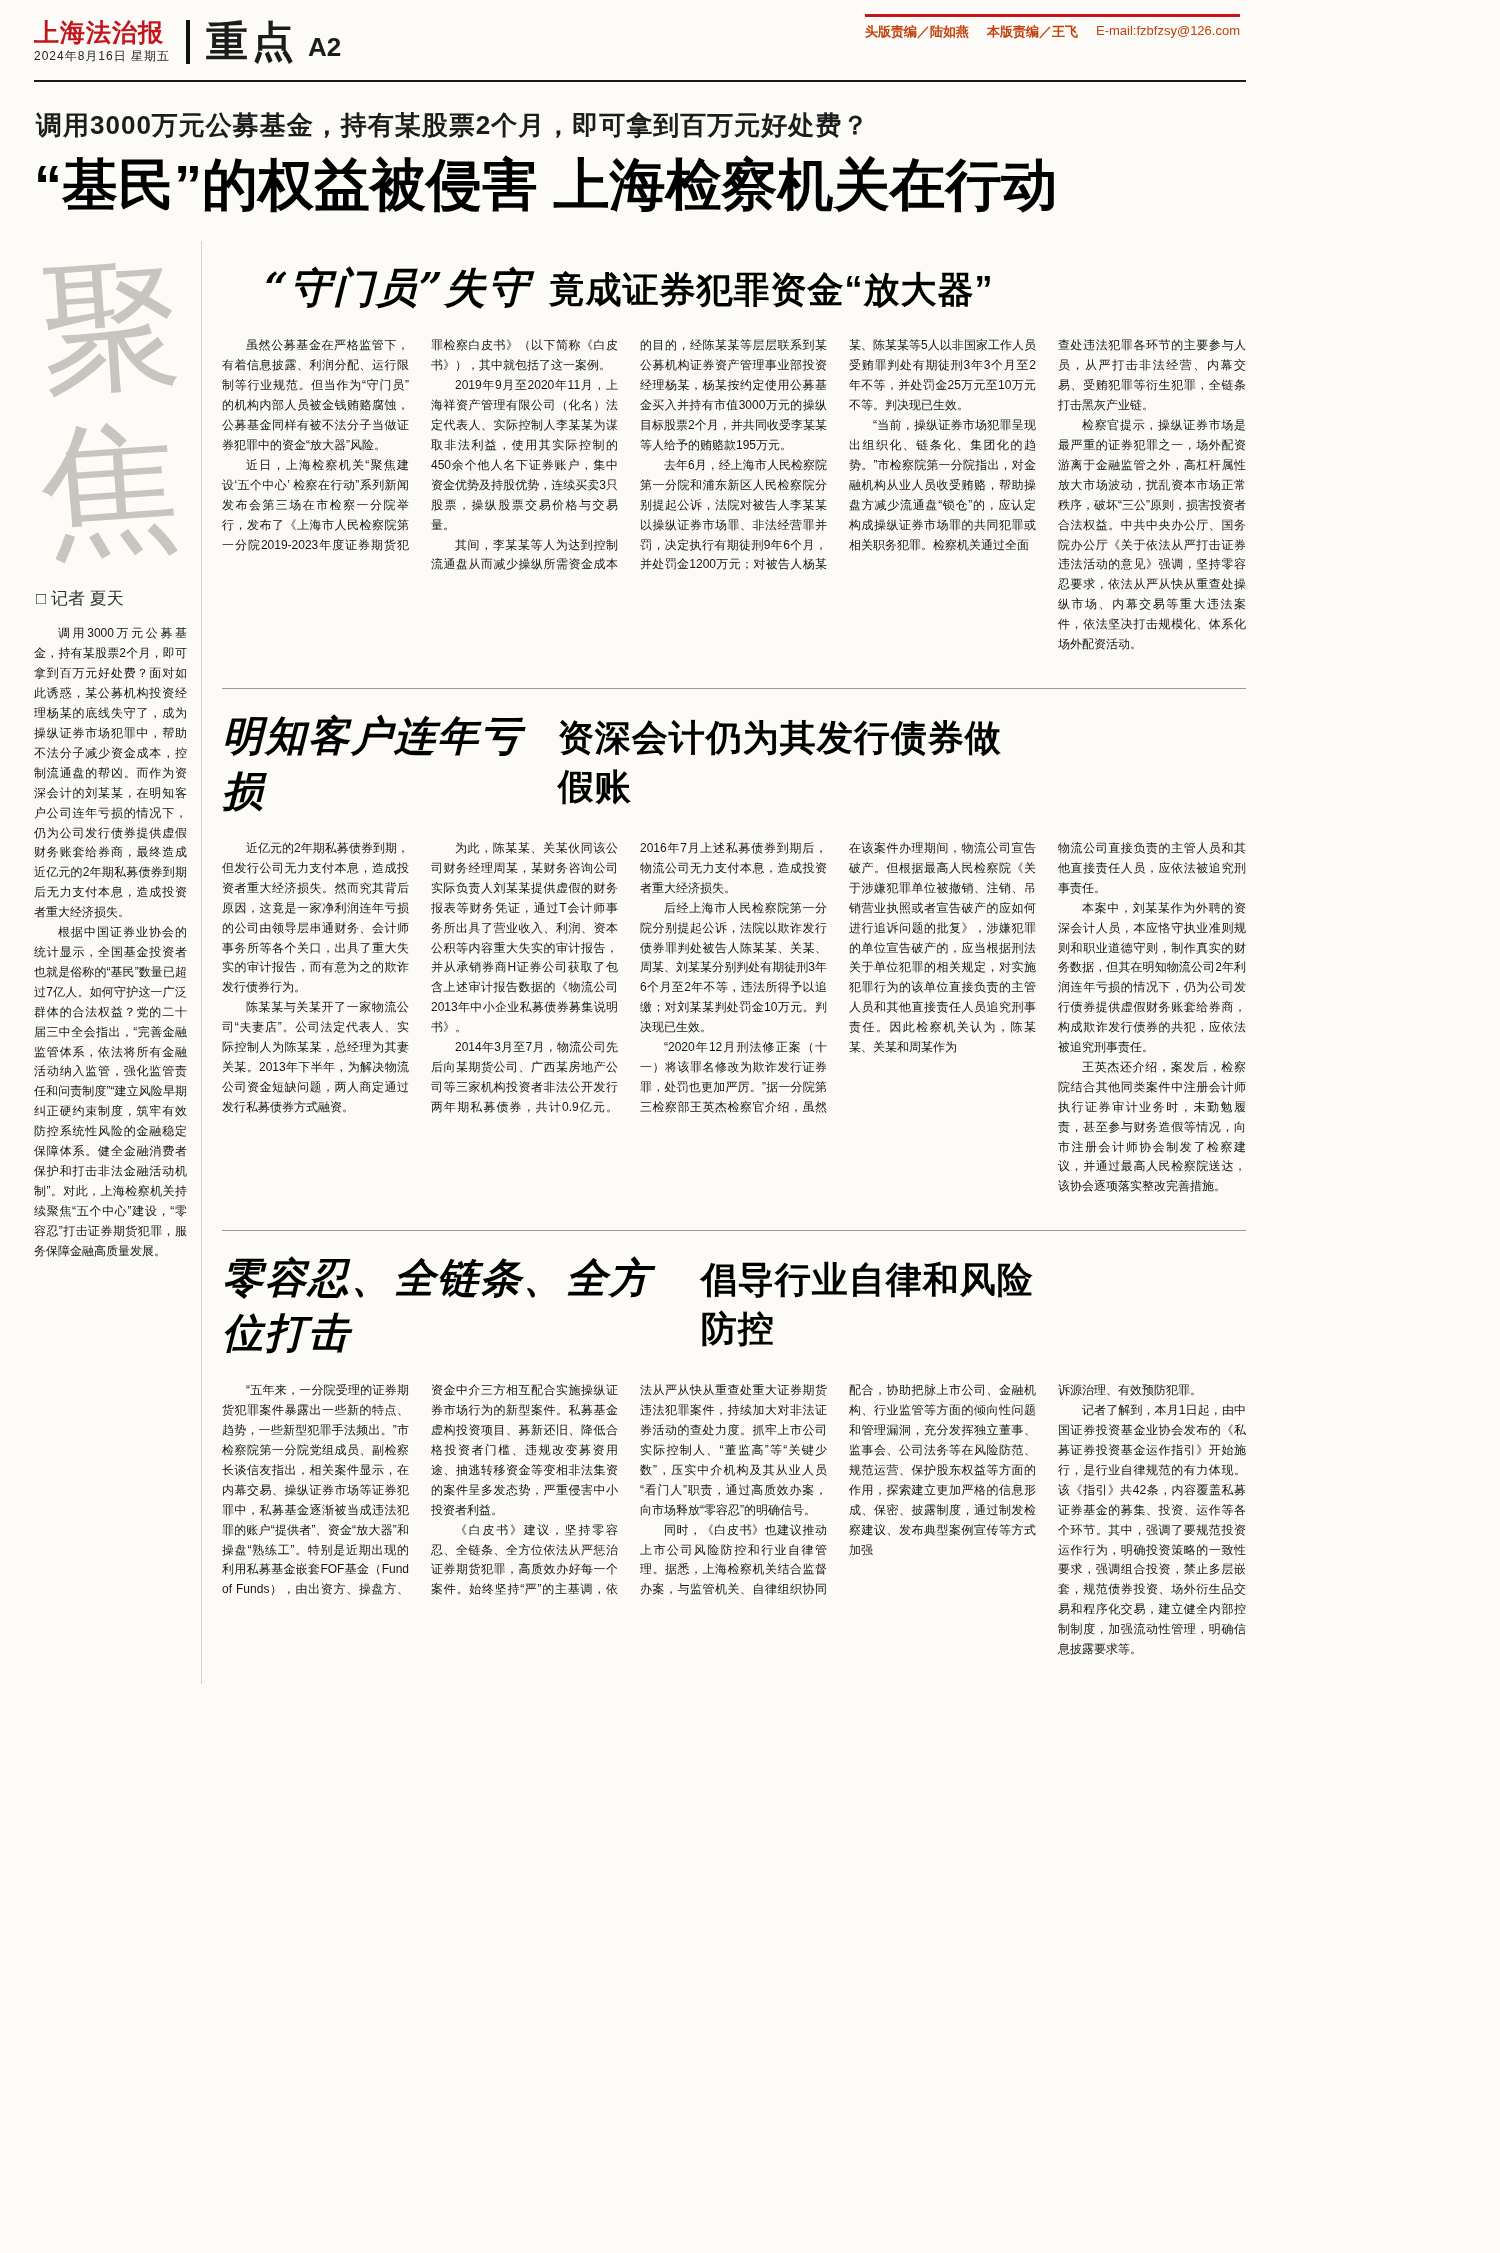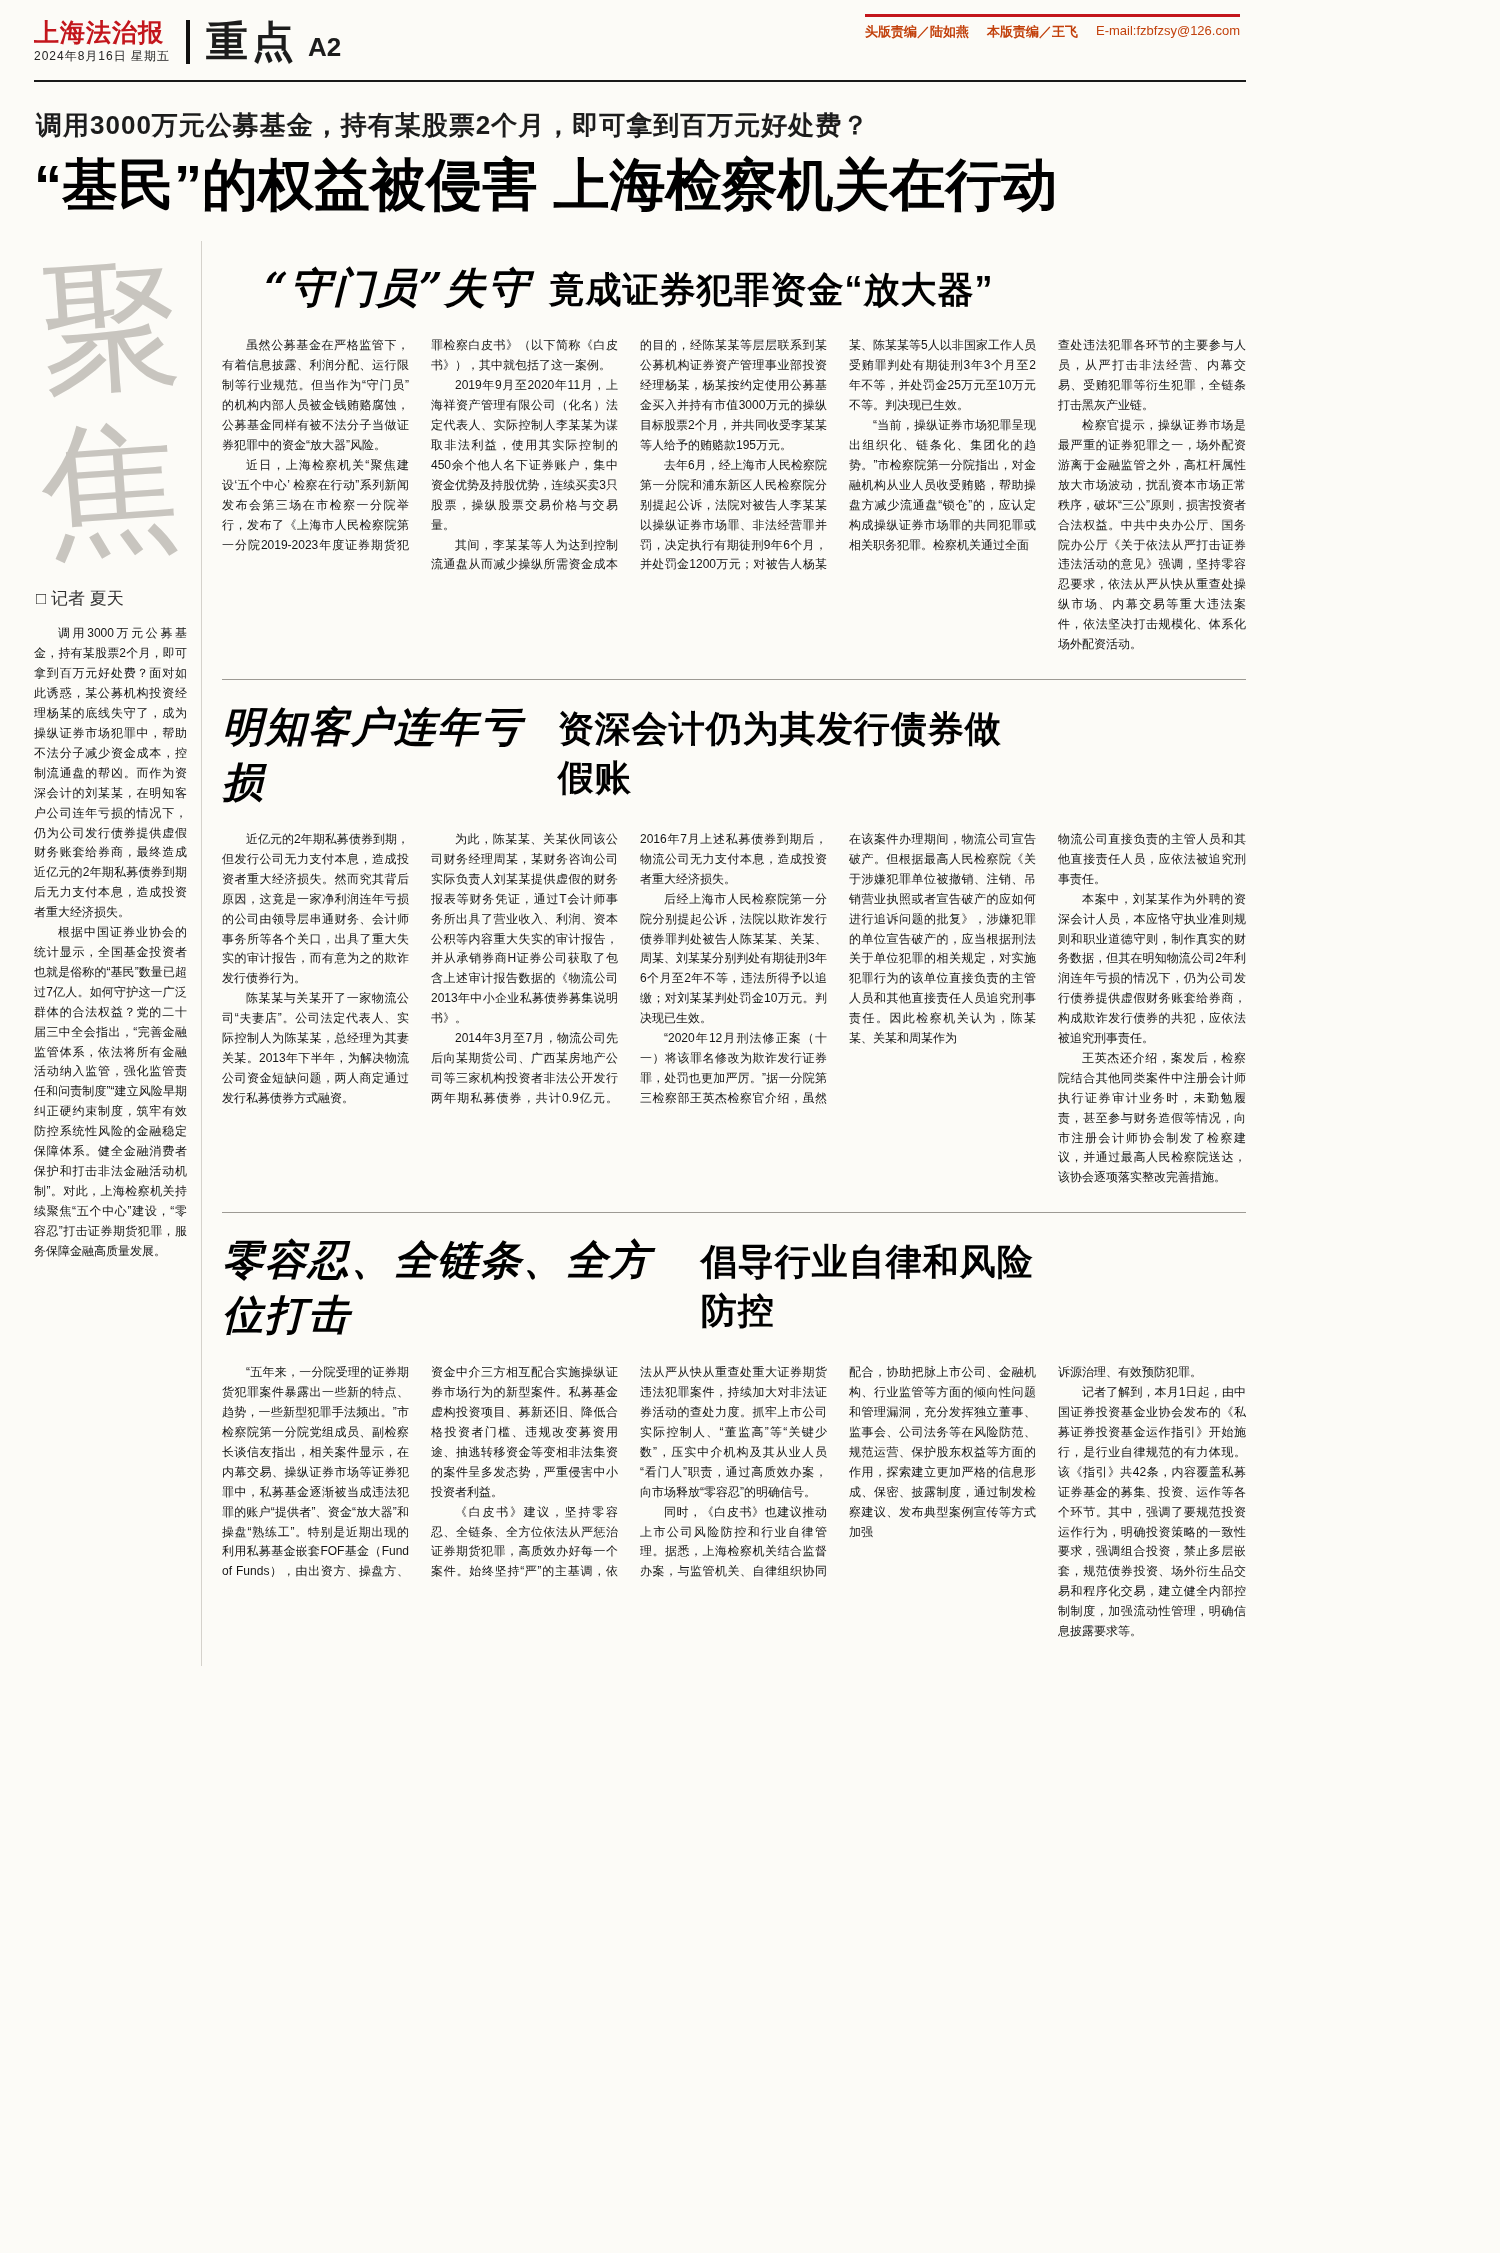--- a/index.html
+++ b/index.html
@@ -88,21 +88,21 @@
   }
 
   
   .article{
     display:grid;
     grid-template-columns:1fr 188px;
     grid-template-rows:auto 1fr;
     column-gap:22px;
     padding:20px 0 24px 0;
   }
-  .article + .article{ border-top:1px solid #9d9a94; }
+  .article + .article{ border-top:1px solid #9d9a94;margin-top:9px; }
   .article-title{
     grid-column:1; grid-row:1;
     display:flex; justify-content:center; align-items:baseline; gap:18px;
     margin-bottom:20px;
   }
   .title-script{
     font-family:"DejaVu Serif","Liberation Serif",serif;
     font-style:italic; font-weight:700;
     font-size:41px; color:#000; letter-spacing:2px;
   }

